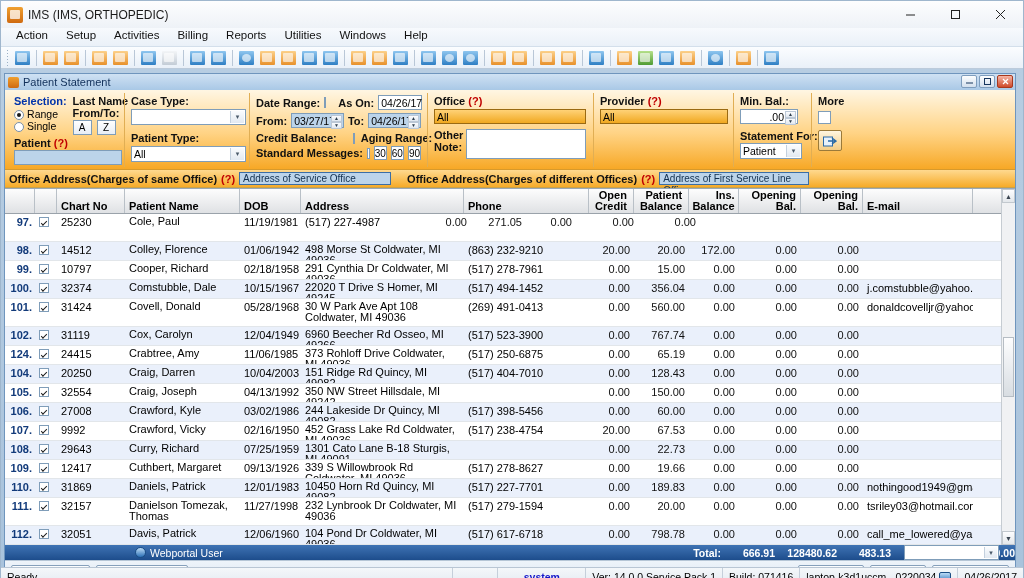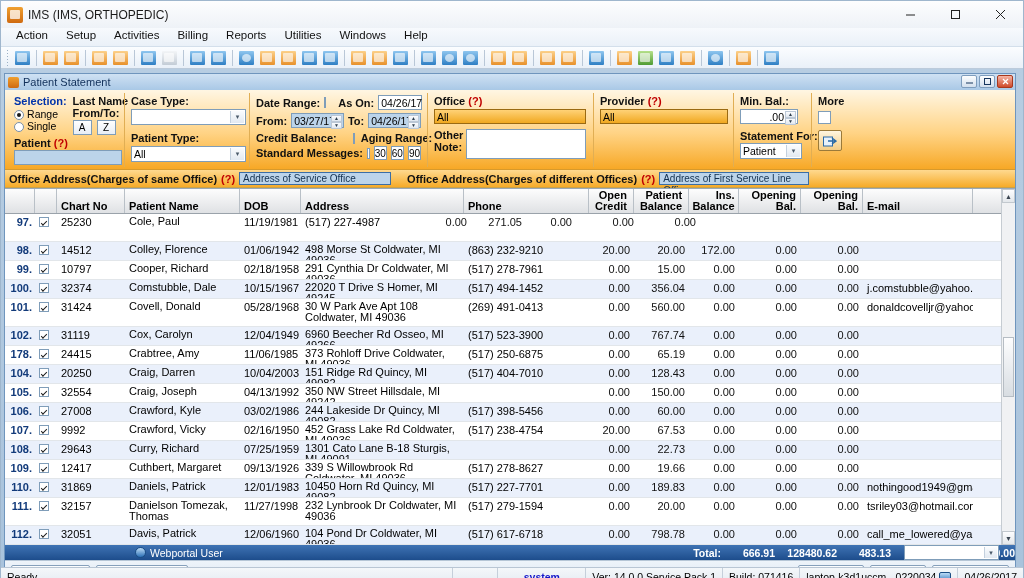--- a/index.html
+++ b/index.html
@@ -732,21 +732,21 @@
               <div class="cell" style="width: 125px; flex: 0 0 125px;">(517) 523-3900</div>
               <div class="cell num" style="width: 45px; flex: 0 0 45px;">0.00</div>
               <div class="cell num" style="width: 55px; flex: 0 0 55px;">767.74</div>
               <div class="cell num" style="width: 50px; flex: 0 0 50px;">0.00</div>
               <div class="cell num" style="width: 62px; flex: 0 0 62px;">0.00</div>
               <div class="cell num" style="width: 62px; flex: 0 0 62px;">0.00</div>
               <div class="cell" style="width: 110px; flex: 0 0 110px;"></div>
               <div class="cell" style="width: 30px; flex: 0 0 30px;"></div>
             </div>
             <div class="row h1">
-              <div class="cell rownum" style="width: 30px; flex: 0 0 30px;">178.</div>
+              <div class="cell rownum" style="width: 30px; flex: 0 0 30px;">124.</div>
               <div class="cell" style="width: 22px; flex: 0 0 22px;"><span class="cbx"></span></div>
               <div class="cell" style="width: 68px; flex: 0 0 68px;">24415</div>
               <div class="cell wrap" style="width: 115px; flex: 0 0 115px;">Crabtree, Amy</div>
               <div class="cell" style="width: 61px; flex: 0 0 61px;">11/06/1985</div>
               <div class="cell wrap" style="width: 163px; flex: 0 0 163px;">373 Rohloff Drive Coldwater, MI 49036</div>
               <div class="cell" style="width: 125px; flex: 0 0 125px;">(517) 250-6875</div>
               <div class="cell num" style="width: 45px; flex: 0 0 45px;">0.00</div>
               <div class="cell num" style="width: 55px; flex: 0 0 55px;">65.19</div>
               <div class="cell num" style="width: 50px; flex: 0 0 50px;">0.00</div>
               <div class="cell num" style="width: 62px; flex: 0 0 62px;">0.00</div>

